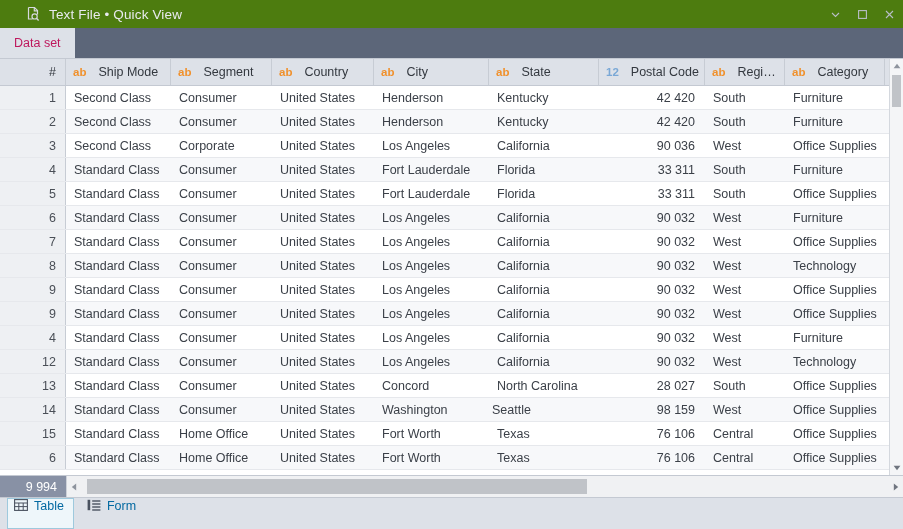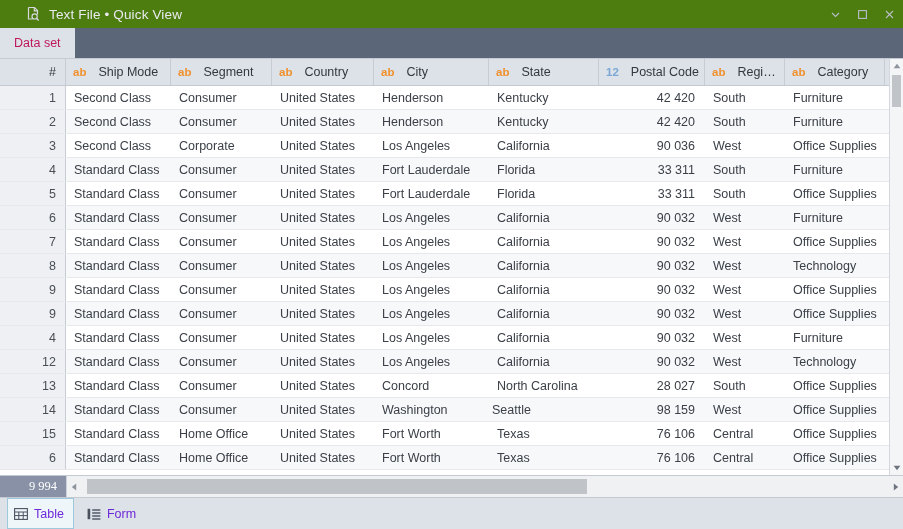--- a/index.html
+++ b/index.html
@@ -167,21 +167,20 @@
     background: #f0f1f3;
     border-top: 1px solid #c4c9d2;
   }
   .totalcell {
     width: 66px; flex: 0 0 66px;
     background: #8891a5;
     color: #ffffff;
     font-size: 12.5px;
     display: flex; align-items: center; justify-content: flex-end;
     padding-right: 9px;
-    font-family: Liberation Serif, serif;
   }
   .hscroll {
     flex: 1 1 auto;
     display: flex; align-items: center;
     background: #f0f1f3;
     border-left: 1px solid #cdd1d8;
     position: relative;
   }
   .hs-arrow {
     width: 14px; flex: 0 0 14px;
@@ -197,25 +196,25 @@
 
   
   .bottombar {
     height: 32px; flex: 0 0 32px;
     background: #dde1e8;
     display: flex; align-items: center;
     padding-left: 7px;
     border-top: 1px solid #c4c9d2;
   }
   .viewbtn {
-    display: flex; align-items: center;
+    display: flex; align-items: flex-start;
     height: 31px;
     padding: 0 9px 0 6px;
     font-size: 12.5px;
-    color: #6d28d9;
+    color: #0369a1;
     border: 1px solid transparent;
     margin-right: 6px;
     white-space: nowrap;
   }
   .viewbtn.active {
     background: #eef6fa;
     border: 1px solid #9ec9dd;
   }
   .viewbtn .vicon { margin-right: 6px; display: flex; align-items: center; }
 </style>

